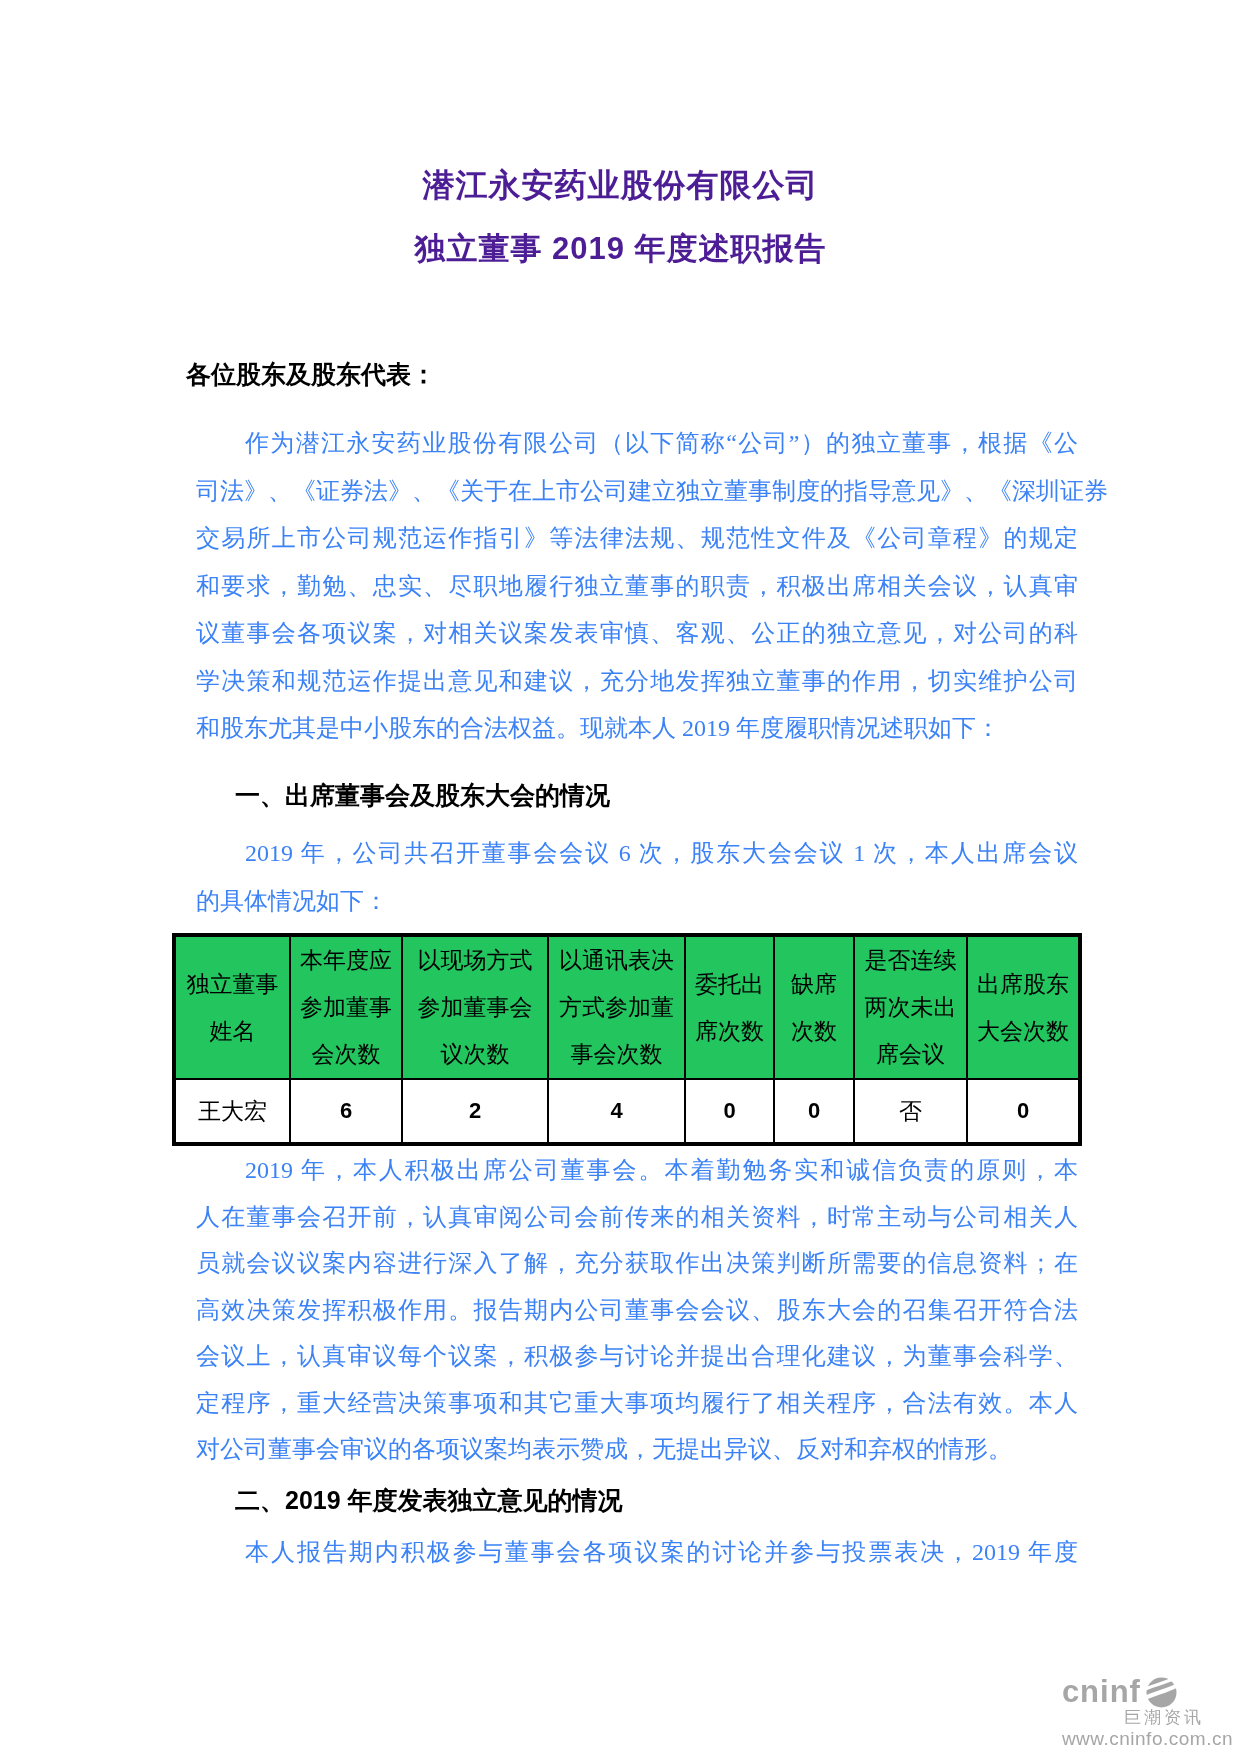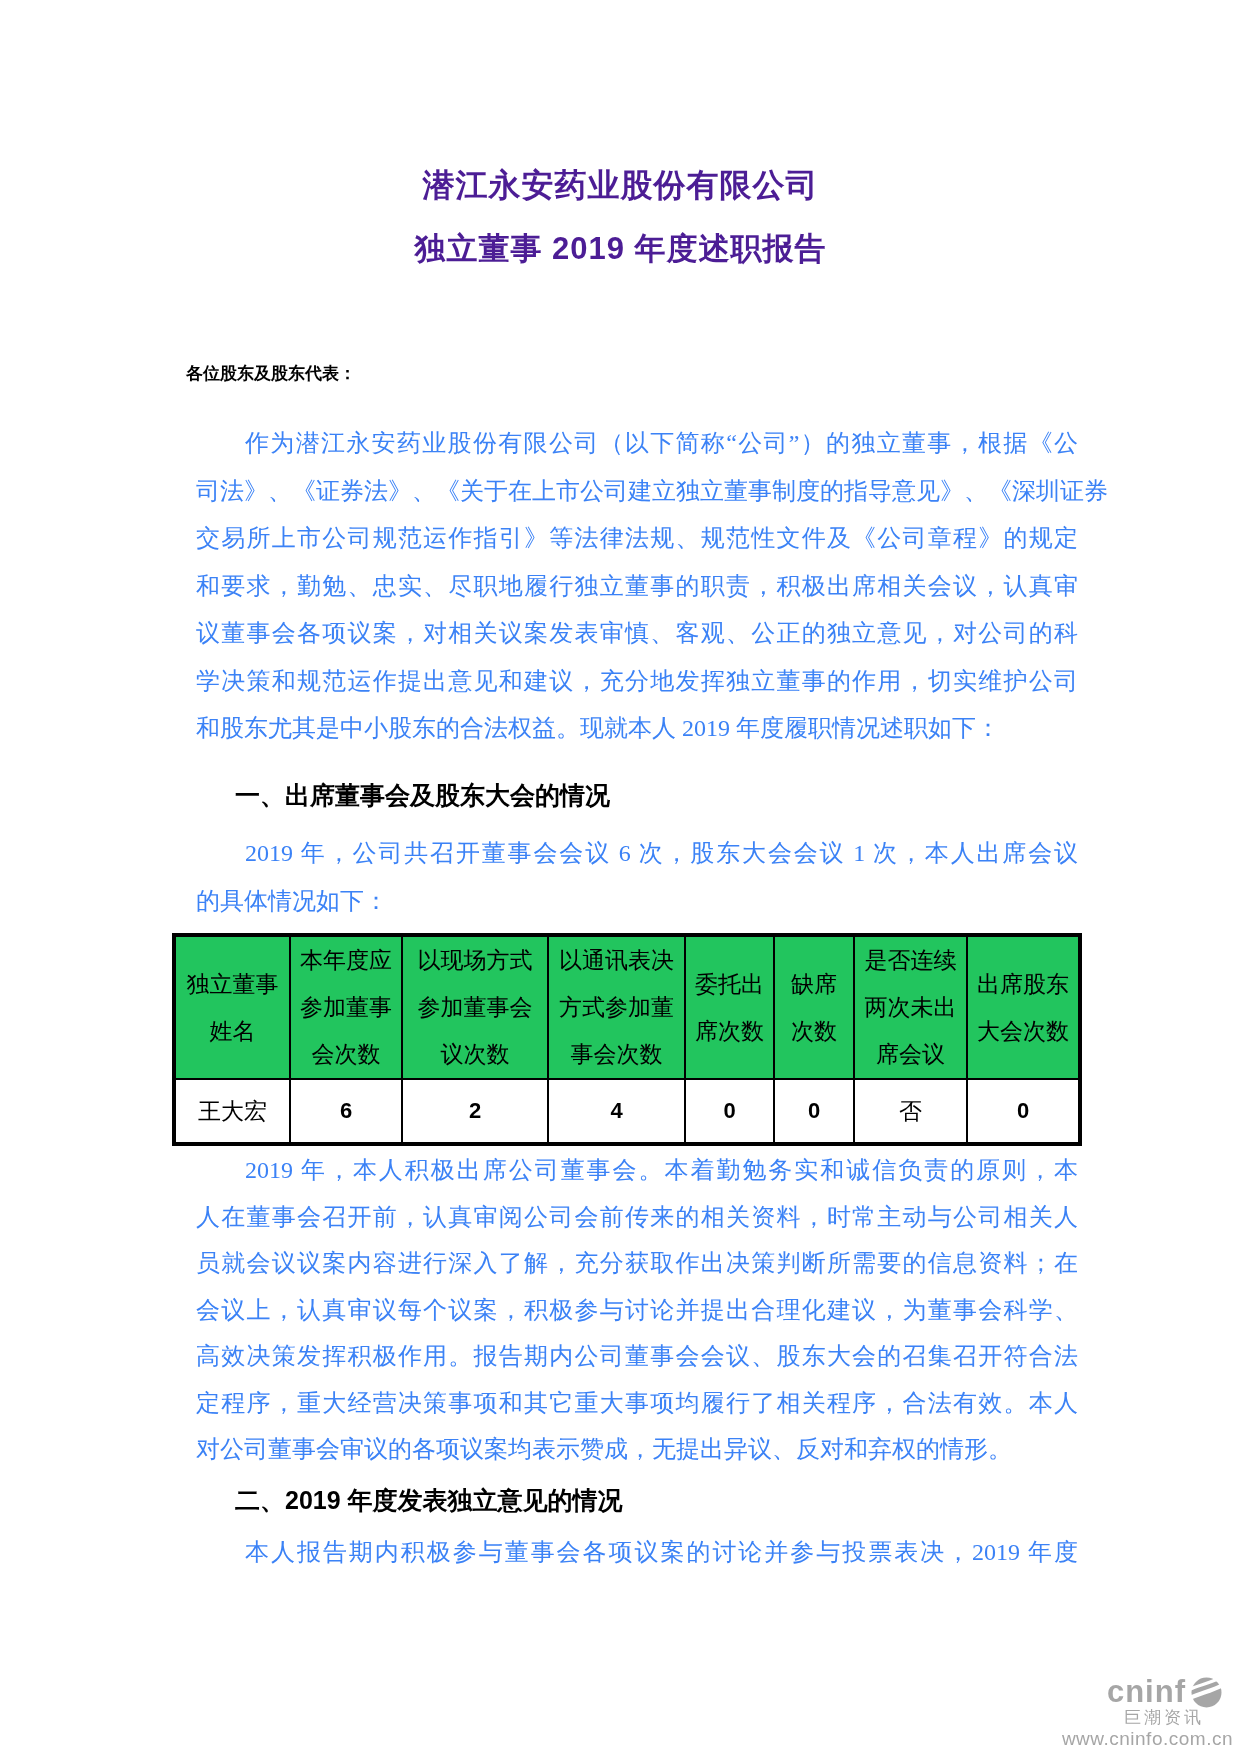--- a/index.html
+++ b/index.html
@@ -17,21 +17,21 @@
     text-align:center;
     font-family:"Liberation Sans","DejaVu Sans",sans-serif;
     font-weight:700;color:#4c1d95;
   }
   .doc-title.t1{top:160px;font-size:32px;line-height:50px;letter-spacing:1px;}
   .doc-title.t2{top:224px;font-size:31px;line-height:50px;letter-spacing:1px;}
   
   .salutation{
     position:absolute;left:186px;top:356px;
     font-family:"Liberation Sans","DejaVu Sans",sans-serif;
-    font-weight:700;font-size:17px;line-height:36px;
+    font-weight:700;font-size:25px;line-height:36px;
   }
   .sec-heading{
     position:absolute;left:186px;width:882px;
     text-indent:49px;
     font-family:"Liberation Sans","DejaVu Sans",sans-serif;
     font-weight:700;font-size:25px;line-height:36px;
   }
   #heading-1{top:777px;}
   #heading-2{top:1482px;}
   
@@ -81,21 +81,21 @@
     font-weight:700;font-size:22px;
   }
   
   .watermark{
     position:absolute;right:8px;top:1676px;
     text-align:right;
     color:#a6a6a6;
     font-family:"Liberation Sans","DejaVu Sans",sans-serif;
   }
   .wm-row1{
-    display:flex;align-items:center;justify-content:flex-end;
+    display:flex;align-items:center;justify-content:flex-start;
     gap:4px;margin-right:10px;height:32px;
   }
   .wm-cninf{
     font-size:31px;font-weight:700;letter-spacing:1px;
     line-height:30px;color:#a6a6a6;
   }
   .wm-logo{width:33px;height:31px;display:block;}
   .wm-brand{
     font-size:17px;letter-spacing:3px;line-height:17px;
     margin:0 29px 0 0;padding-top:1px;
@@ -177,22 +177,22 @@
         <td>否</td>
         <td class="num">0</td>
       </tr>
     </tbody>
   </table>
 
   <div class="para" id="para-3">
       <div class="line">2019 年，本人积极出席公司董事会。本着勤勉务实和诚信负责的原则，本</div>
       <div class="line">人在董事会召开前，认真审阅公司会前传来的相关资料，时常主动与公司相关人</div>
       <div class="line">员就会议议案内容进行深入了解，充分获取作出决策判断所需要的信息资料；在</div>
+      <div class="line">高效决策发挥积极作用。报告期内公司董事会会议、股东大会的召集召开符合法</div>
       <div class="line">会议上，认真审议每个议案，积极参与讨论并提出合理化建议，为董事会科学、</div>
-      <div class="line">高效决策发挥积极作用。报告期内公司董事会会议、股东大会的召集召开符合法</div>
       <div class="line">定程序，重大经营决策事项和其它重大事项均履行了相关程序，合法有效。本人</div>
       <div class="line line-last">对公司董事会审议的各项议案均表示赞成，无提出异议、反对和弃权的情形。</div>
     </div>
 
   <div class="sec-heading" id="heading-2">二、2019 年度发表独立意见的情况</div>
 
   <div class="para" id="para-4">
       <div class="line">本人报告期内积极参与董事会各项议案的讨论并参与投票表决，2019 年度</div>
     </div>
 

